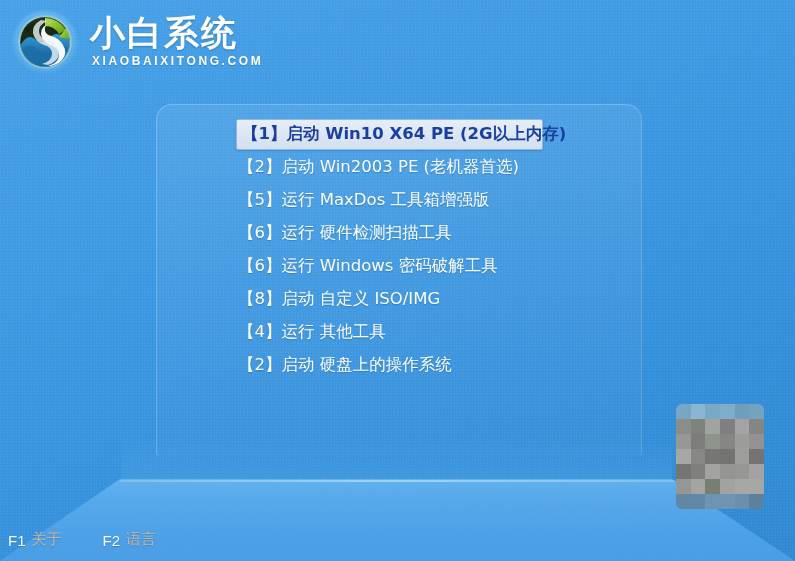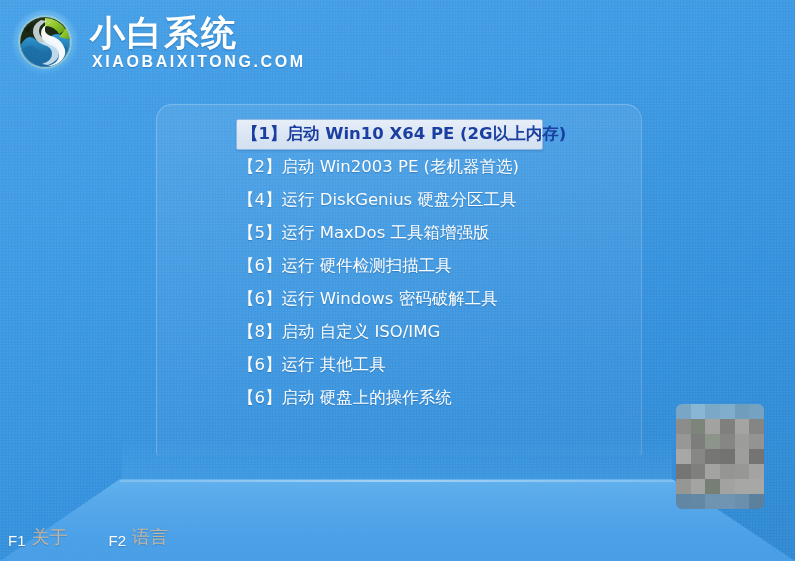--- a/index.html
+++ b/index.html
@@ -99,21 +99,21 @@
     font-size: 35px;
     font-weight: bold;
     color: #ffffff;
     letter-spacing: 2px;
     line-height: 40px;
     text-shadow: 0 1px 2px rgba(0,60,120,0.35);
     white-space: nowrap;
   }
   #brand-en {
     font-family: "Liberation Sans", sans-serif;
-    font-size: 16px;
+    font-size: 12px;
     font-weight: bold;
     color: #ffffff;
     letter-spacing: 2.6px;
     line-height: 15px;
     margin-top: 1px;
     margin-left: 2px;
     text-shadow: 0 1px 1px rgba(0,60,120,0.3);
     white-space: nowrap;
   }
 
@@ -203,21 +203,21 @@
   .fn-group:last-child { margin-right: 0; padding-left: 27px; }
   .fn-key {
     color: #ffffff;
     font-family: "Liberation Sans", sans-serif;
     font-size: 15px;
     margin-right: 6px;
     text-shadow: 0 1px 1px rgba(0,60,120,0.3);
   }
   .fn-label {
     color: #c8b49a;
-    font-size: 18px;
+    font-size: 15px;
     text-shadow: 0 1px 1px rgba(0,60,120,0.25);
   }
 </style>
 </head>
 <body>
 
 <div id="screen">
 
   <div id="texture"></div>
 
@@ -272,39 +272,36 @@
   </div>
 
   <div id="menu">
       <div class="menu-item selected">
         <span class="label">【1】启动 Win10 X64 PE (2G以上内存)</span>
       </div>
       <div class="menu-item">
         <span class="label">【2】启动 Win2003 PE (老机器首选)</span>
       </div>
       <div class="menu-item">
-        <span class="label">【4】运行 DiskGenius 硬盘分区工具</span>
-      </div>
-      <div class="menu-item">
         <span class="label">【5】运行 MaxDos 工具箱增强版</span>
       </div>
       <div class="menu-item">
         <span class="label">【6】运行 硬件检测扫描工具</span>
       </div>
       <div class="menu-item">
         <span class="label">【6】运行 Windows 密码破解工具</span>
       </div>
       <div class="menu-item">
         <span class="label">【8】启动 自定义 ISO/IMG</span>
       </div>
       <div class="menu-item">
-        <span class="label">【6】运行 其他工具</span>
-      </div>
-      <div class="menu-item">
-        <span class="label">【6】启动 硬盘上的操作系统</span>
+        <span class="label">【4】运行 其他工具</span>
+      </div>
+      <div class="menu-item">
+        <span class="label">【2】启动 硬盘上的操作系统</span>
       </div>
     </div>
 
   <div id="mosaic">
       <div class="cell" style="left: 0px; top: 0px; width: 15px; height: 15px; background: rgb(121, 166, 196);"></div>
       <div class="cell" style="left: 14.6667px; top: 0px; width: 15px; height: 15px; background: rgb(137, 182, 212);"></div>
       <div class="cell" style="left: 29.3333px; top: 0px; width: 15px; height: 15px; background: rgb(123, 168, 198);"></div>
       <div class="cell" style="left: 44px; top: 0px; width: 15px; height: 15px; background: rgb(128, 173, 203);"></div>
       <div class="cell" style="left: 58.6667px; top: 0px; width: 15px; height: 15px; background: rgb(112, 157, 187);"></div>
       <div class="cell" style="left: 73.3333px; top: 0px; width: 15px; height: 15px; background: rgb(117, 162, 192);"></div>

